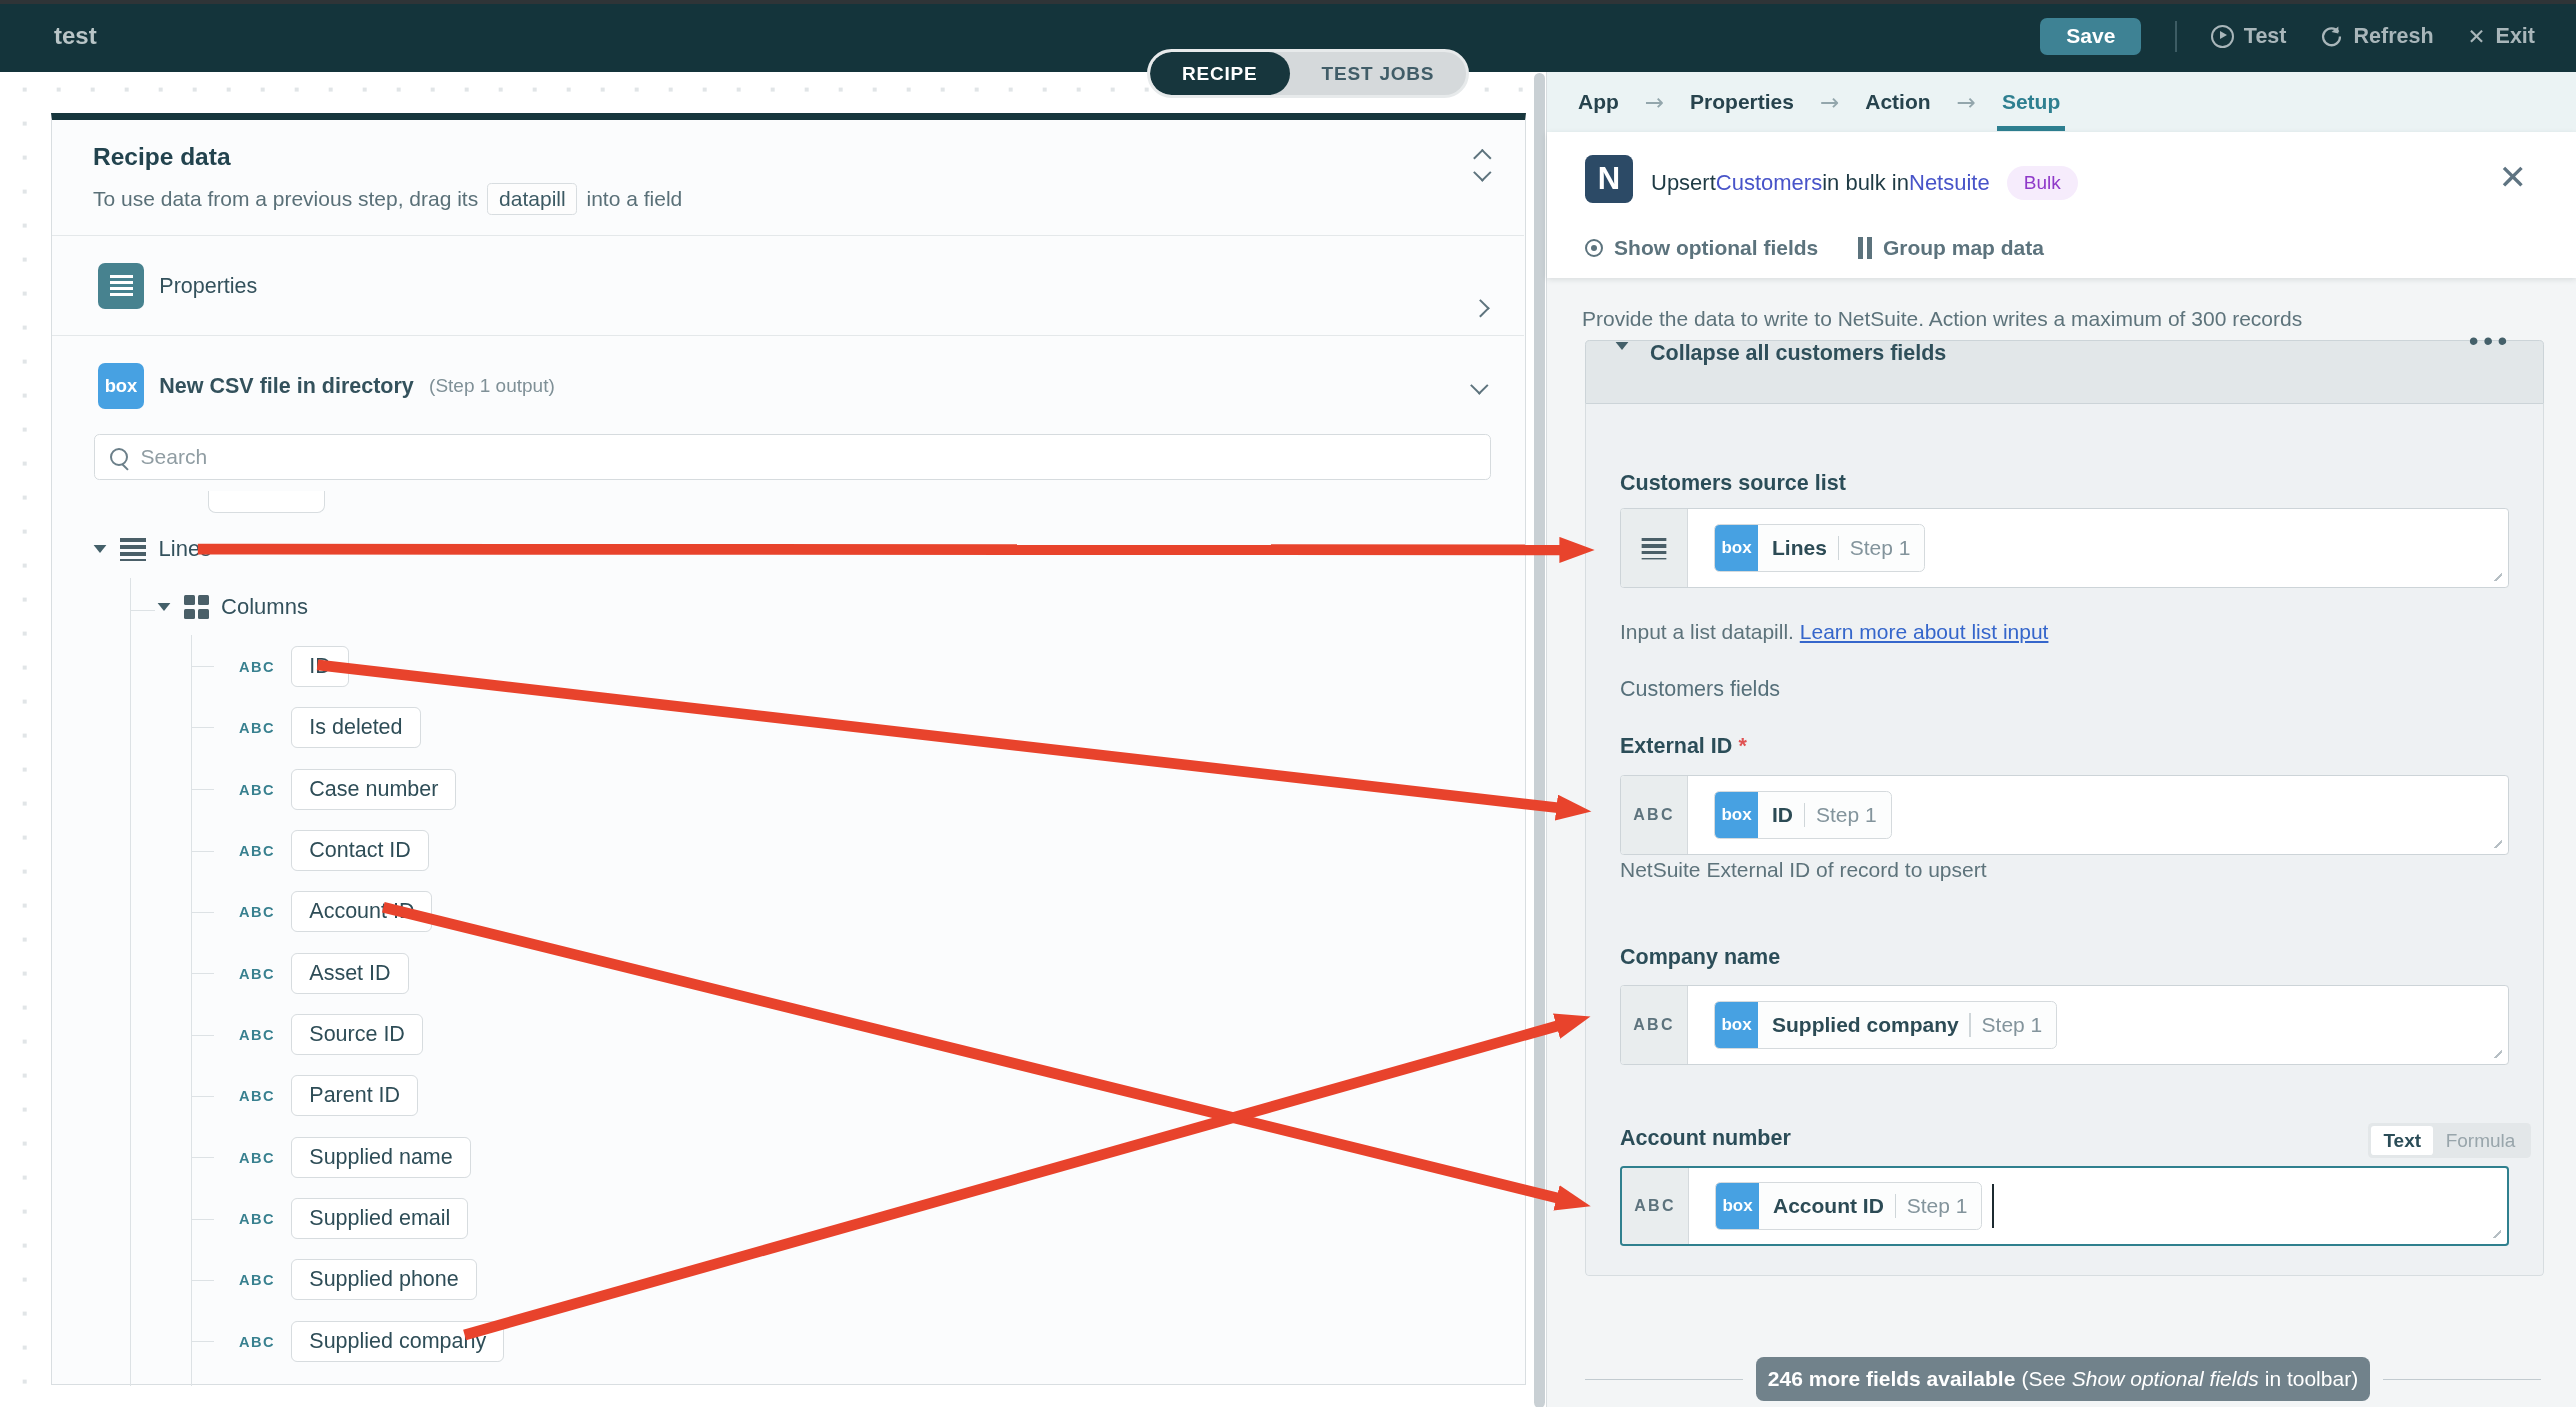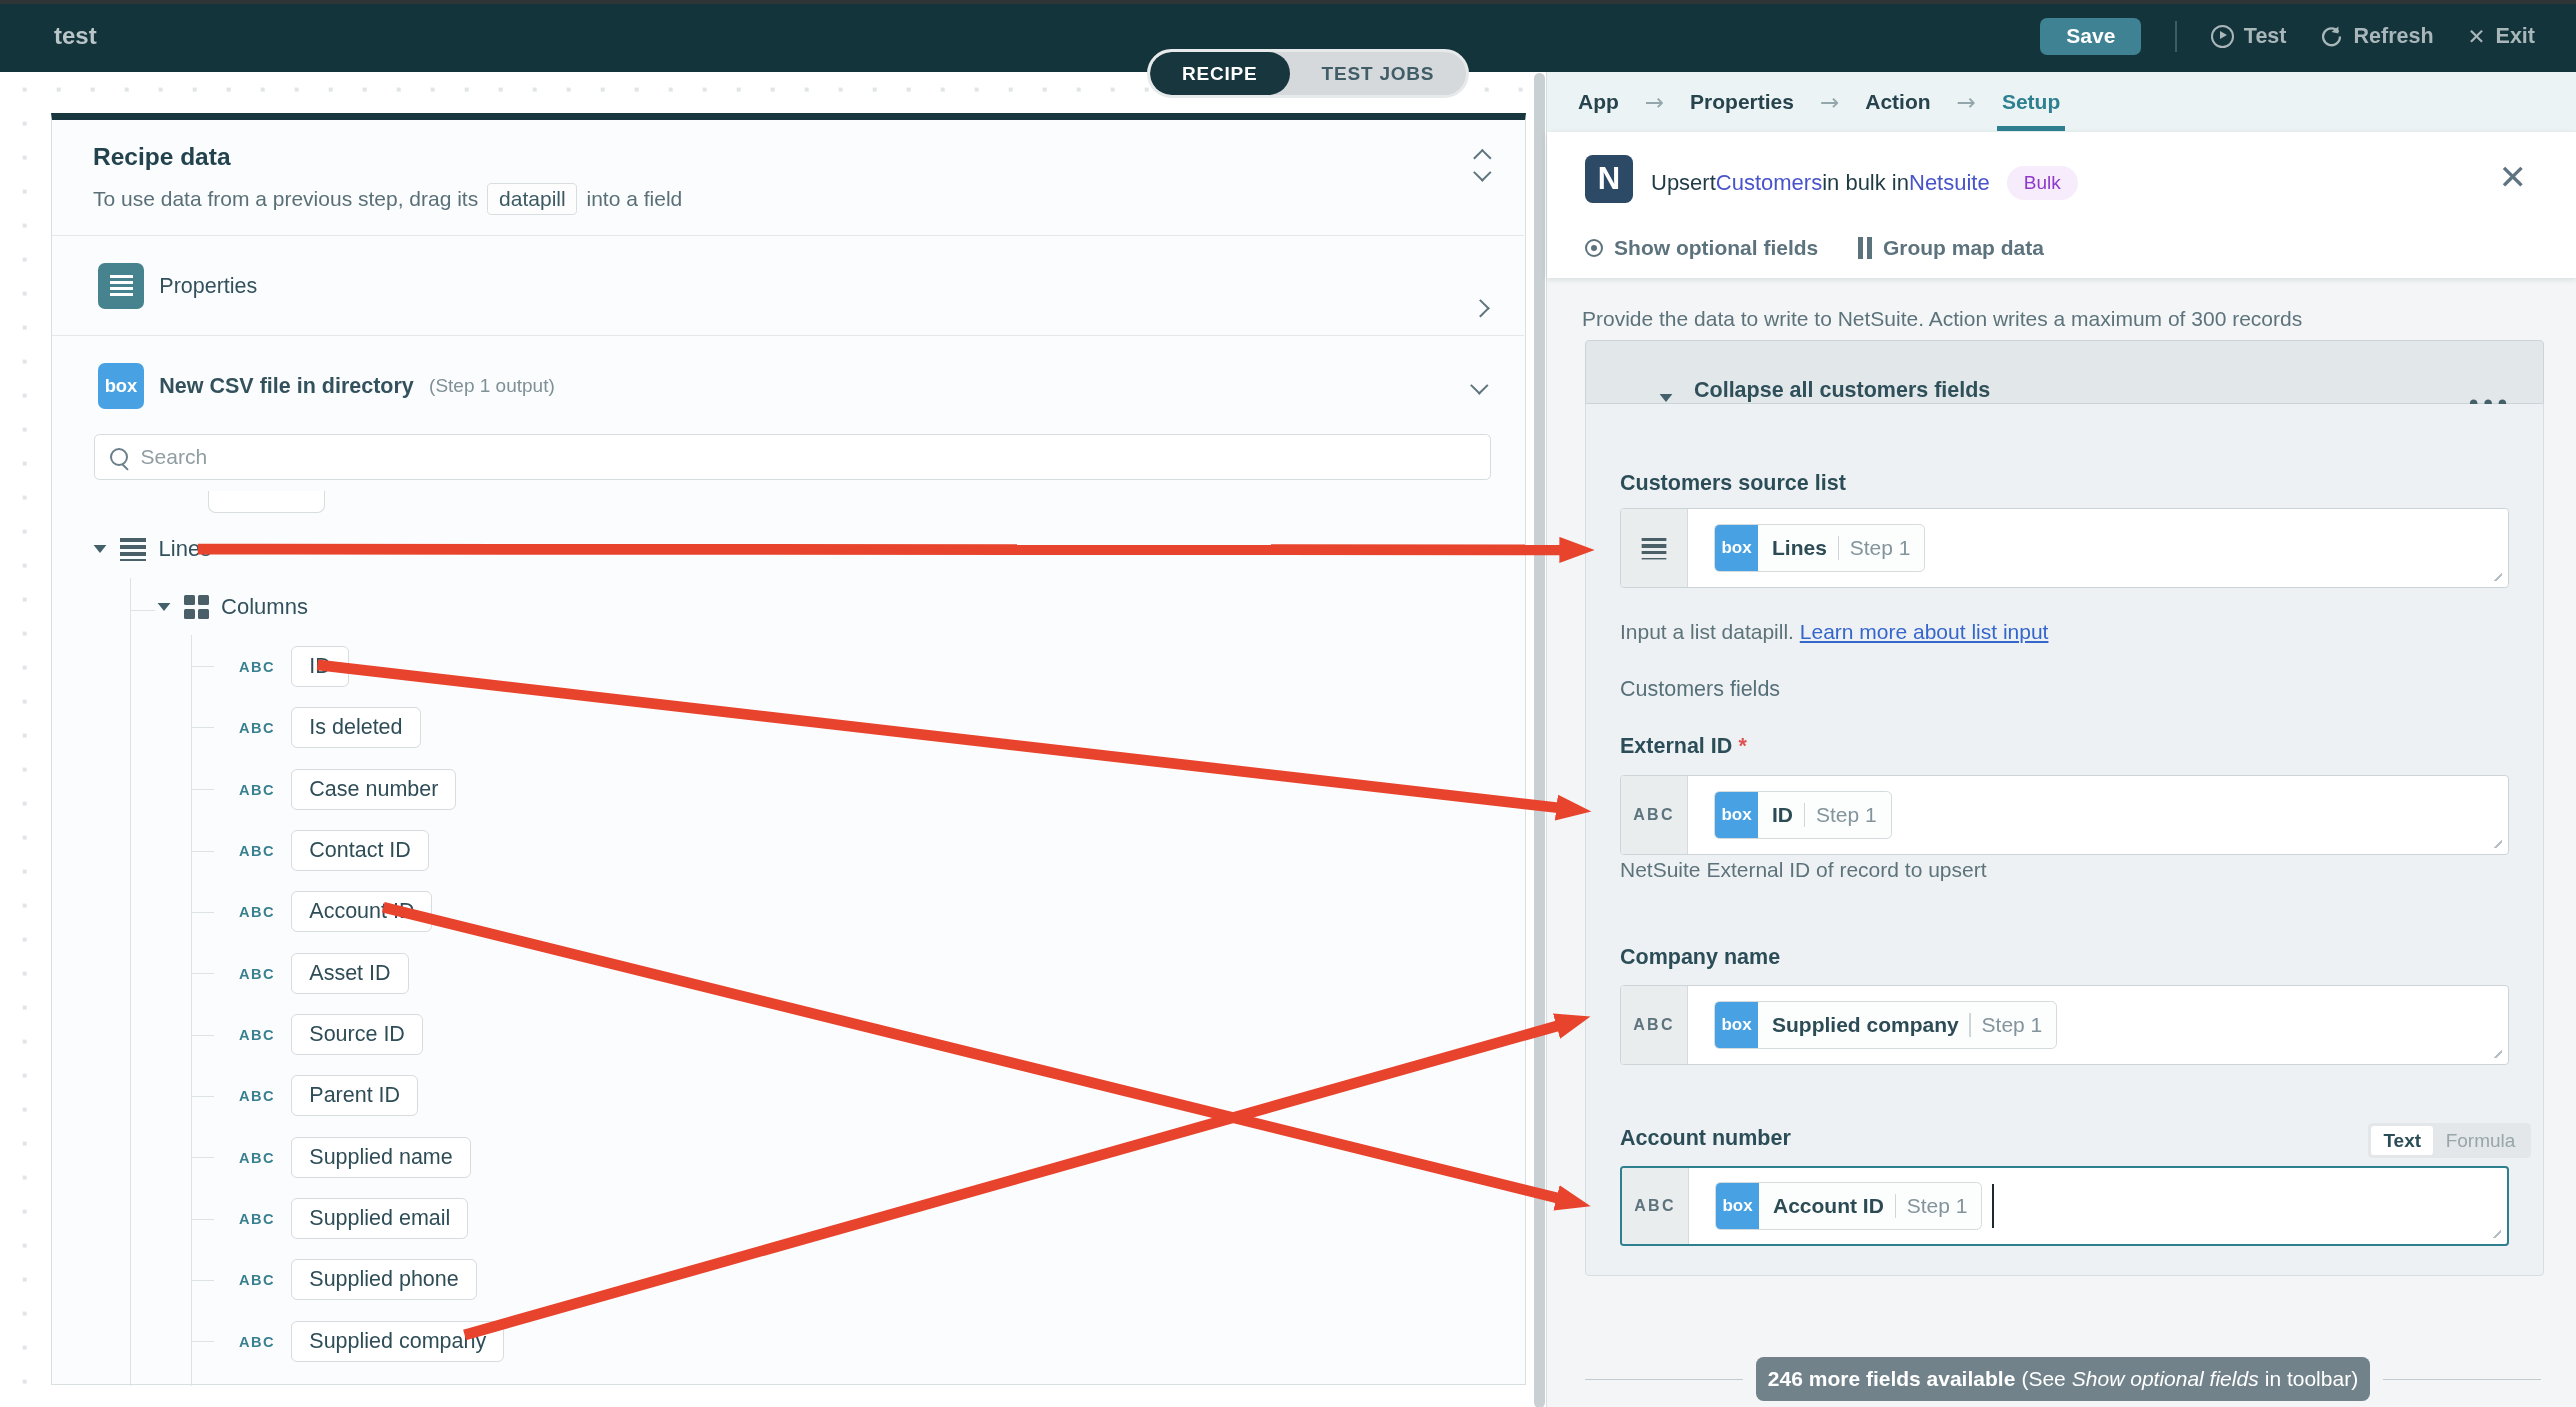--- a/index.html
+++ b/index.html
@@ -88,21 +88,21 @@
   #panel-toolbar{position:absolute;left:38px;top:104px;display:flex;align-items:center;gap:40px;}
   .ptb{display:flex;align-items:center;gap:10.7px;font-size:21px;font-weight:bold;color:#5c737d;cursor:pointer;}
   .eye-ico{width:18.4px;height:18.4px;border:2.3px solid #5c737d;border-radius:50%;position:relative;box-sizing:border-box;flex:none;}
   .eye-ico::after{content:"";position:absolute;left:3.8px;top:3.8px;width:6.1px;height:6.1px;border-radius:50%;background:#5c737d;}
   .group-ico{width:14px;height:21.5px;background:linear-gradient(90deg,#5c737d 0 4.6px,transparent 4.6px 9.2px,#5c737d 9.2px 14px);flex:none;}
   #faded-section{position:absolute;left:35px;top:187px;font-size:21.5px;font-weight:bold;color:#93a0a5;z-index:1;opacity:.8;}
   #section-desc{position:absolute;left:35px;top:235px;font-size:21px;color:#5d737b;z-index:2;}
   
   #ccard{position:absolute;left:38px;top:268px;width:959px;z-index:2;}
   #ccard-header{height:64px;background:#e2e7e9;border:1.5px solid #ccd4d8;border-radius:4.6px 4.6px 0 0;
-    box-sizing:border-box;display:flex;align-items:flex-end;cursor:pointer;padding-left:44px;}
+    box-sizing:border-box;display:flex;align-items:flex-start;cursor:pointer;}
   #ccard-header .tri{margin-left:28px;transform:scale(.8);}
   #ccard-title{margin-left:20px;font-size:21.5px;font-weight:bold;color:#2f4f5a;}
   #ccard-dots{margin-left:auto;margin-right:31px;color:#44606a;font-size:28px;letter-spacing:4.6px;cursor:pointer;line-height:0;}
   #ccard-body{position:relative;height:872px;background:#eef1f3;border:1.5px solid #d7dde0;border-top:none;
     border-radius:0 0 4.6px 4.6px;box-sizing:border-box;}
   .f-label{position:absolute;left:34px;font-size:21.5px;font-weight:bold;color:#2b4d58;}
   .f-req{color:#e05252;margin-left:6.1px;}
   .f-help{position:absolute;left:34px;font-size:21px;color:#5d737b;}
   .f-help a{color:#3566cb;text-decoration:underline;cursor:pointer;}
   .f-heading{position:absolute;left:34px;font-size:21.5px;color:#56707a;}

